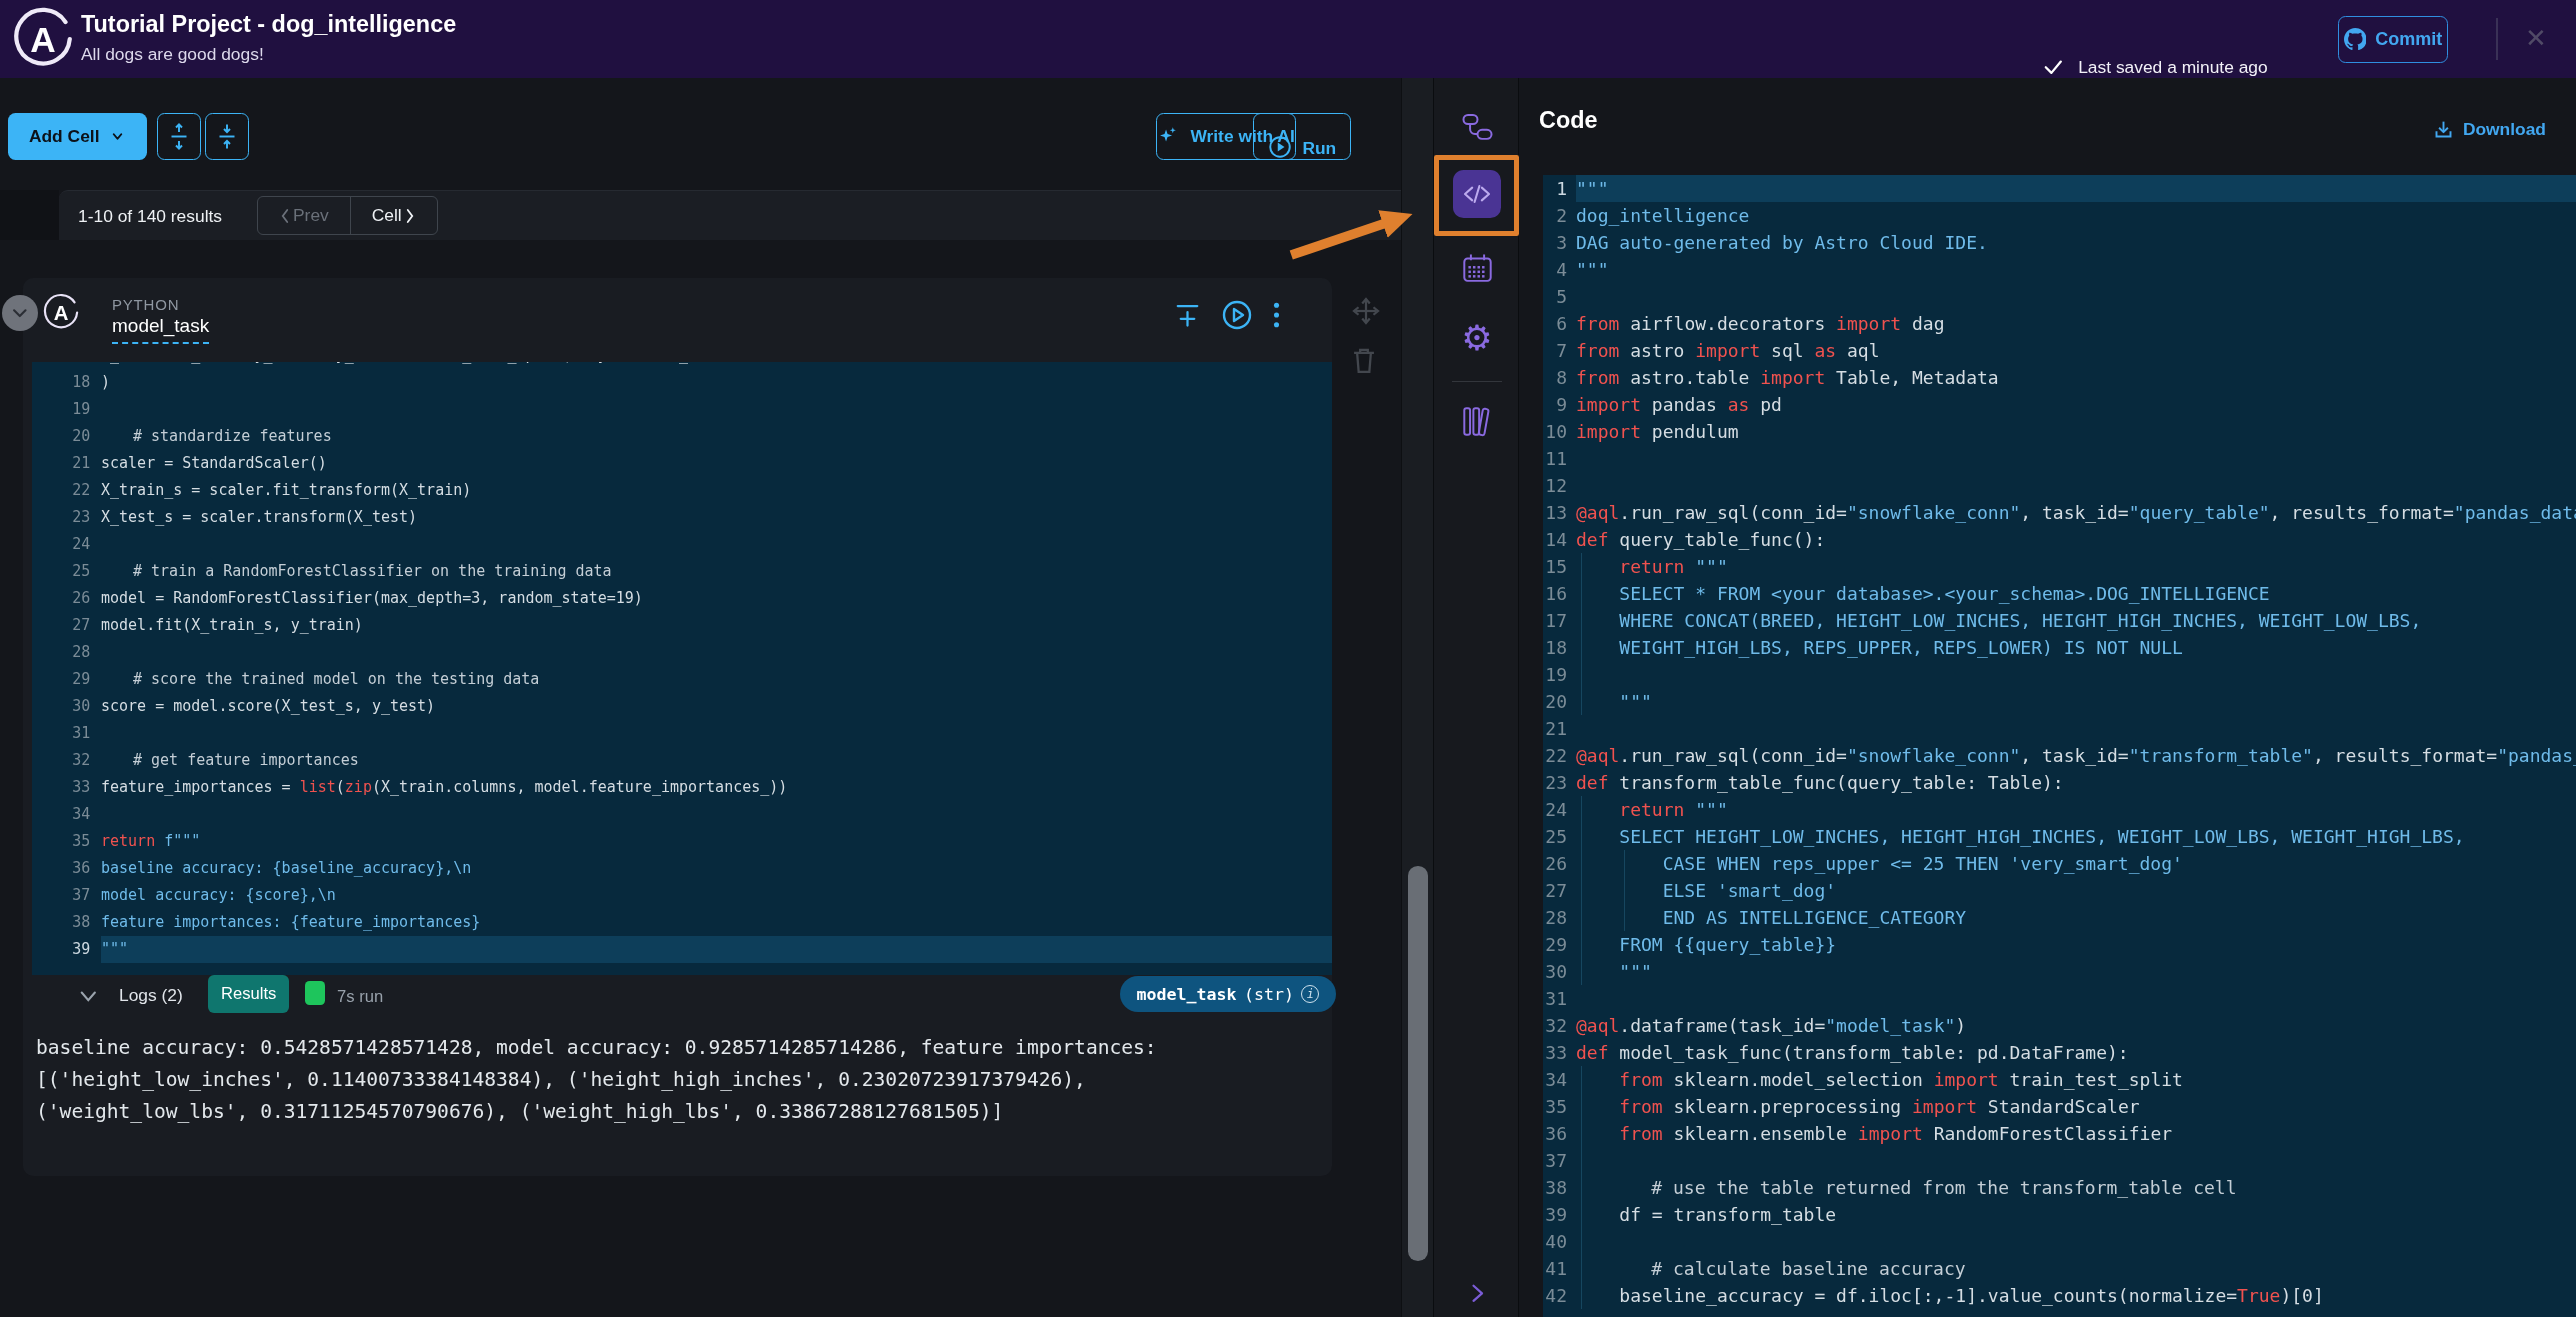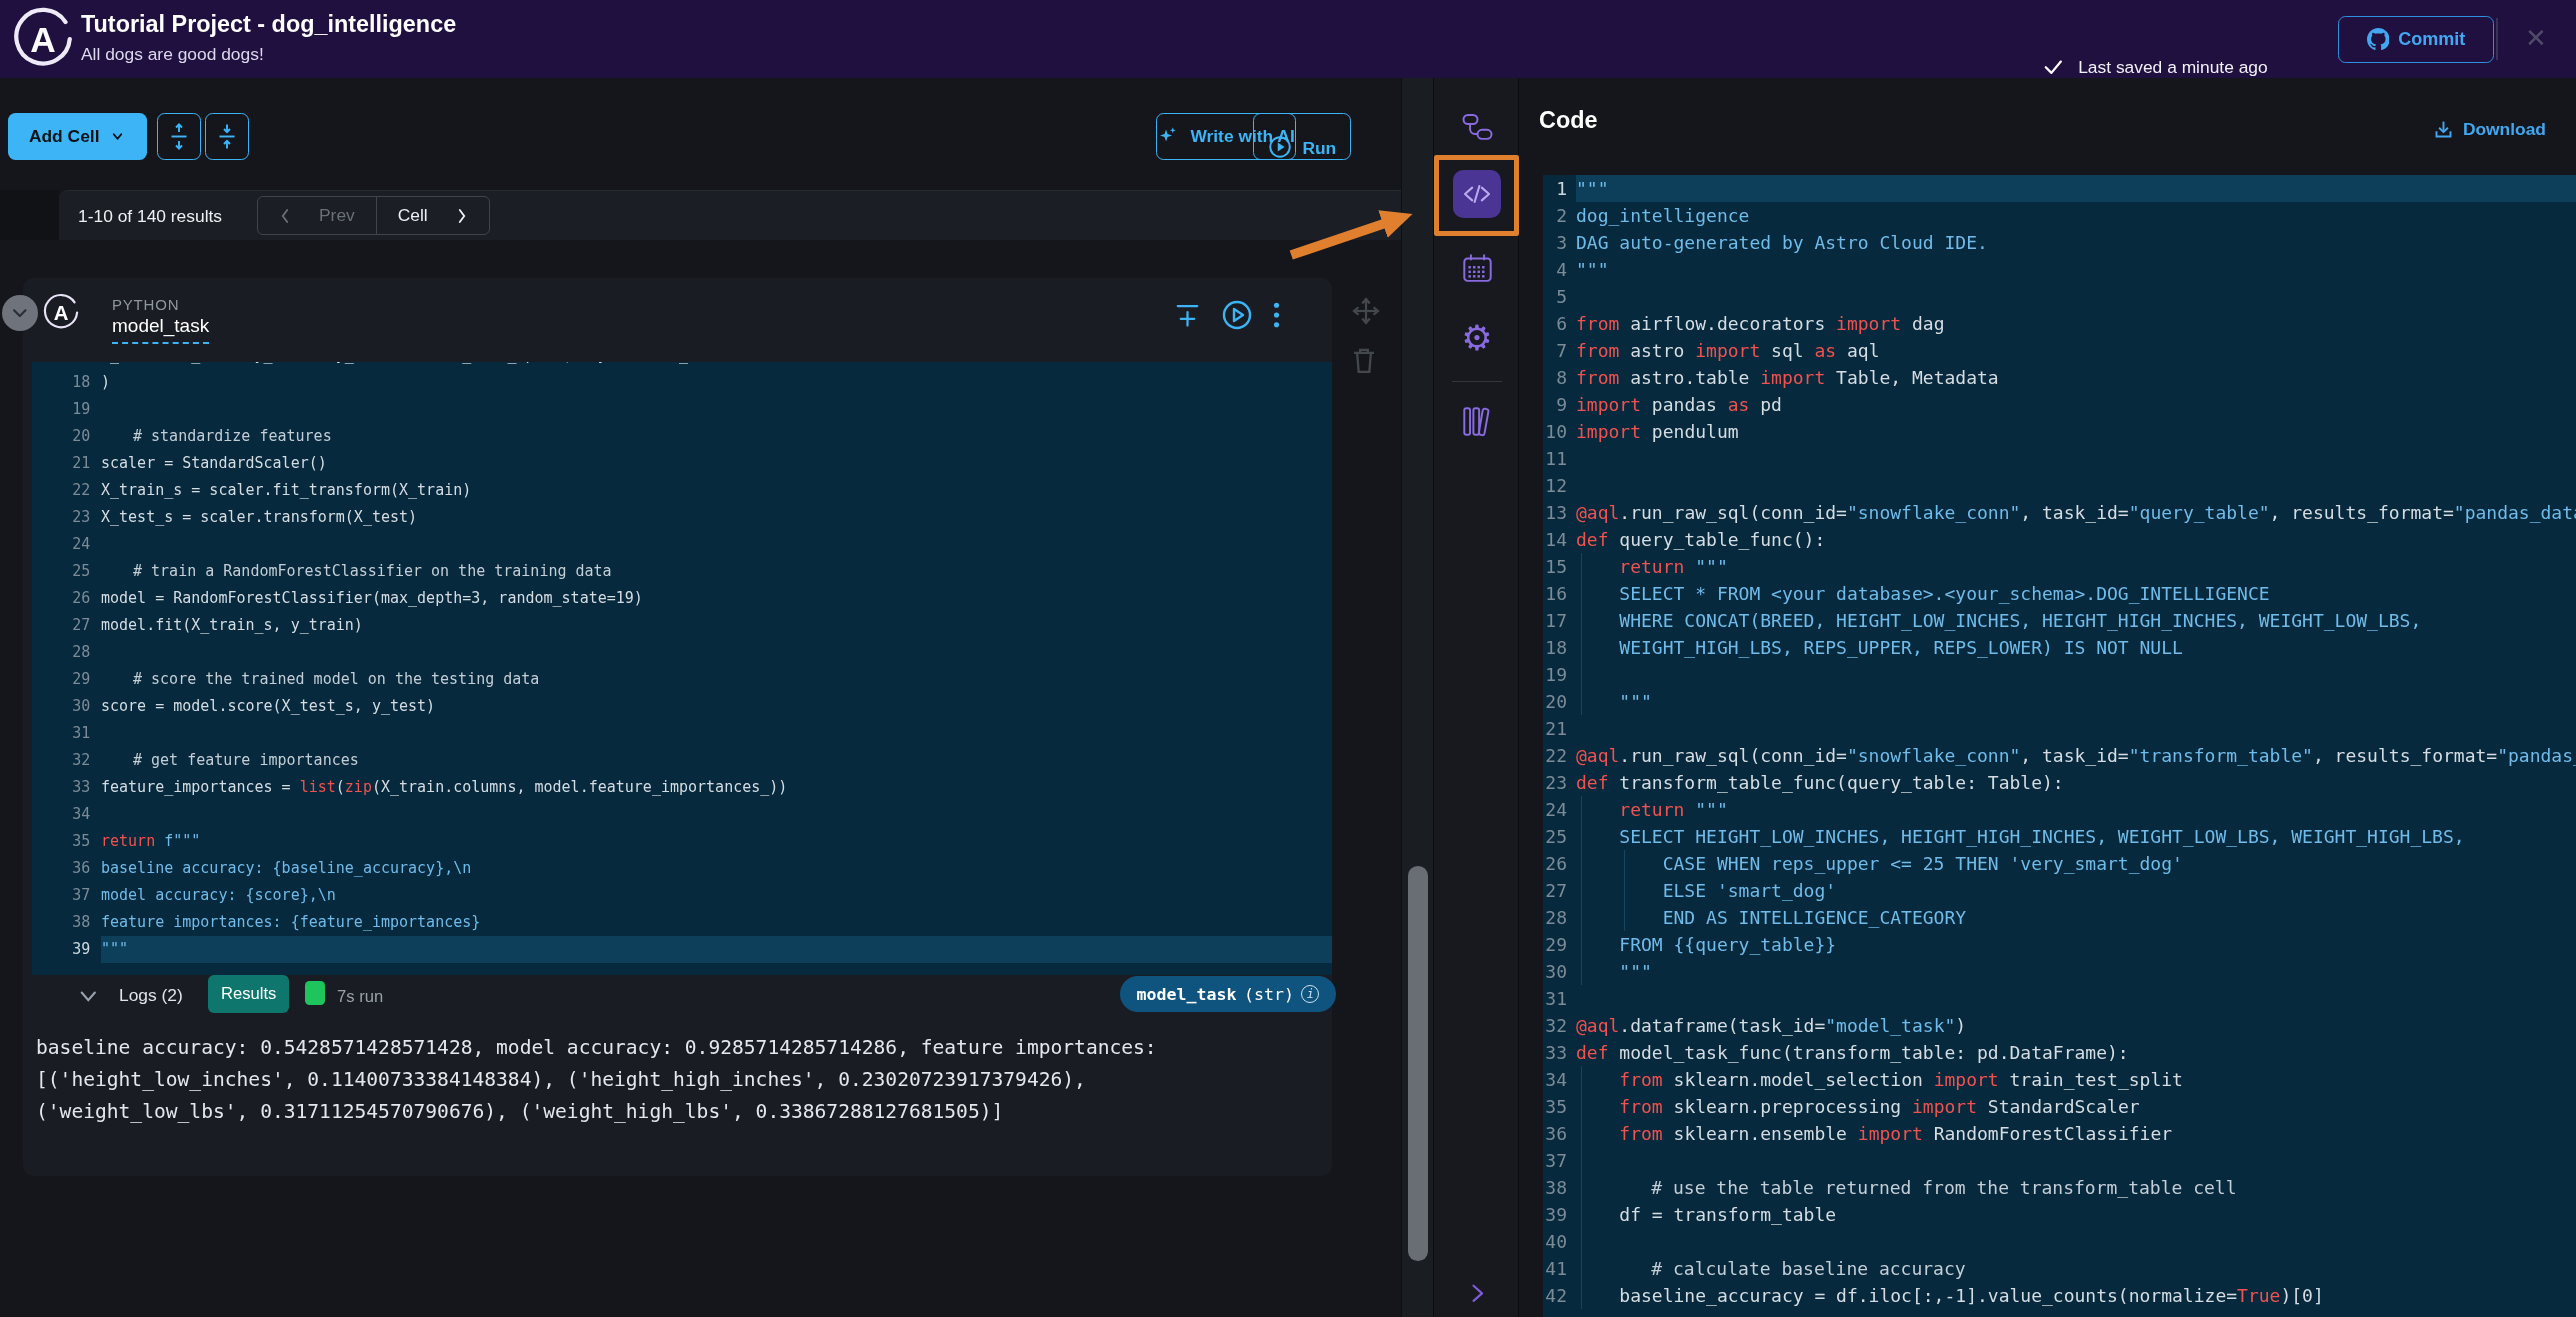--- a/index.html
+++ b/index.html
@@ -8,21 +8,21 @@
   #app { position:relative; width:2576px; height:1317px; }
 
   
   .top-header { position:absolute; left:0; top:0; width:2576px; height:78px;
                 background:#201040; z-index:40; }
   .logo-big { position:absolute; left:12px; top:6px; width:62px; height:66px; }
   .hd-title { position:absolute; left:81px; top:10.6px; font-size:23.4px; font-weight:bold; color:#ffffff; }
   .hd-sub   { position:absolute; left:81px; top:44px; font-size:17.4px; color:#ddd9ec; }
   .saved-group { position:absolute; left:2042px; top:0; height:78px; display:flex; align-items:flex-end; gap:13.6px; }
   .saved-text { font-size:17.4px; color:#f2f1f7; }
-  .commit-btn { position:absolute; left:2338px; top:16px; width:156px; height:47px;
+  .commit-btn { position:absolute; left:2338px; top:16px; width:110px; height:47px;
                 border:1.9px solid #2f8fe0; border-radius:7.5px; display:flex; align-items:center;
                 justify-content:center; gap:9px; color:#42a7f0; font-size:18px; font-weight:bold; cursor:pointer; }
   .hd-divider { position:absolute; left:2496px; top:18px; width:1.5px; height:42px; background:#3a3156; }
   .close-x { position:absolute; left:2525px; top:22.6px; font-size:26px; color:#504a66; cursor:pointer; }
 
   
   .addcell-btn { position:absolute; left:7.5px; top:113px; width:139px; height:47px; background:#3cb4f6;
                  border-radius:7.5px; display:flex; align-items:center; justify-content:center; gap:10.6px;
                  color:#0c1118; font-size:17.4px; font-weight:bold; cursor:pointer; }
   .icon-btn { position:absolute; top:113px; width:44px; height:47px; border:1.9px solid #3cb4f6;
@@ -32,21 +32,21 @@
                  color:#3cb4f6; font-size:17.4px; font-weight:bold; cursor:pointer; }
 
   
   .results-strip-dark { position:absolute; left:0; top:190px; width:59px; height:50px; background:#101216; }
   .results-bar { position:absolute; left:59px; top:190px; width:1342px; height:50px; background:#1b1e24;
                  border-top-left-radius:9px; border-top:0.8px solid #262a31; }
   .results-count { position:absolute; left:19px; top:0; height:50px; display:flex; align-items:center;
                    font-size:17.4px; color:#eef1f4; }
   .pager { position:absolute; left:198px; top:5.3px; height:39px; border:1.1px solid #3f454d; border-radius:6px;
            display:flex; align-items:stretch; overflow:hidden; }
-  .pager-prev, .pager-next { display:flex; align-items:center; gap:28px; padding:0 21px; font-size:17.4px; cursor:pointer; }
+  .pager-prev, .pager-next { display:flex; align-items:center; gap:2px; padding:0 21px; font-size:17.4px; cursor:pointer; }
   .pager-prev { color:#6a7079; }
   .pager-next { color:#eef1f4; border-left:1.1px solid #3f454d; }
 
   
   .cell-card { position:absolute; left:22.6px; top:278px; width:1309px; height:898px;
                background:#191c22; border-radius:10.6px; }
   .collapse-circle { position:absolute; left:1.5px; top:295px; width:36px; height:36px; border-radius:50%;
                      background:#6f737b; display:flex; align-items:center; justify-content:center; cursor:pointer; z-index:5; }
   .cell-logo { position:absolute; left:42px; top:293px; width:38px; height:39px; }
   .cell-lang { position:absolute; left:112px; top:296px; font-size:15px; color:#8f97a1; letter-spacing:0.8px; }

